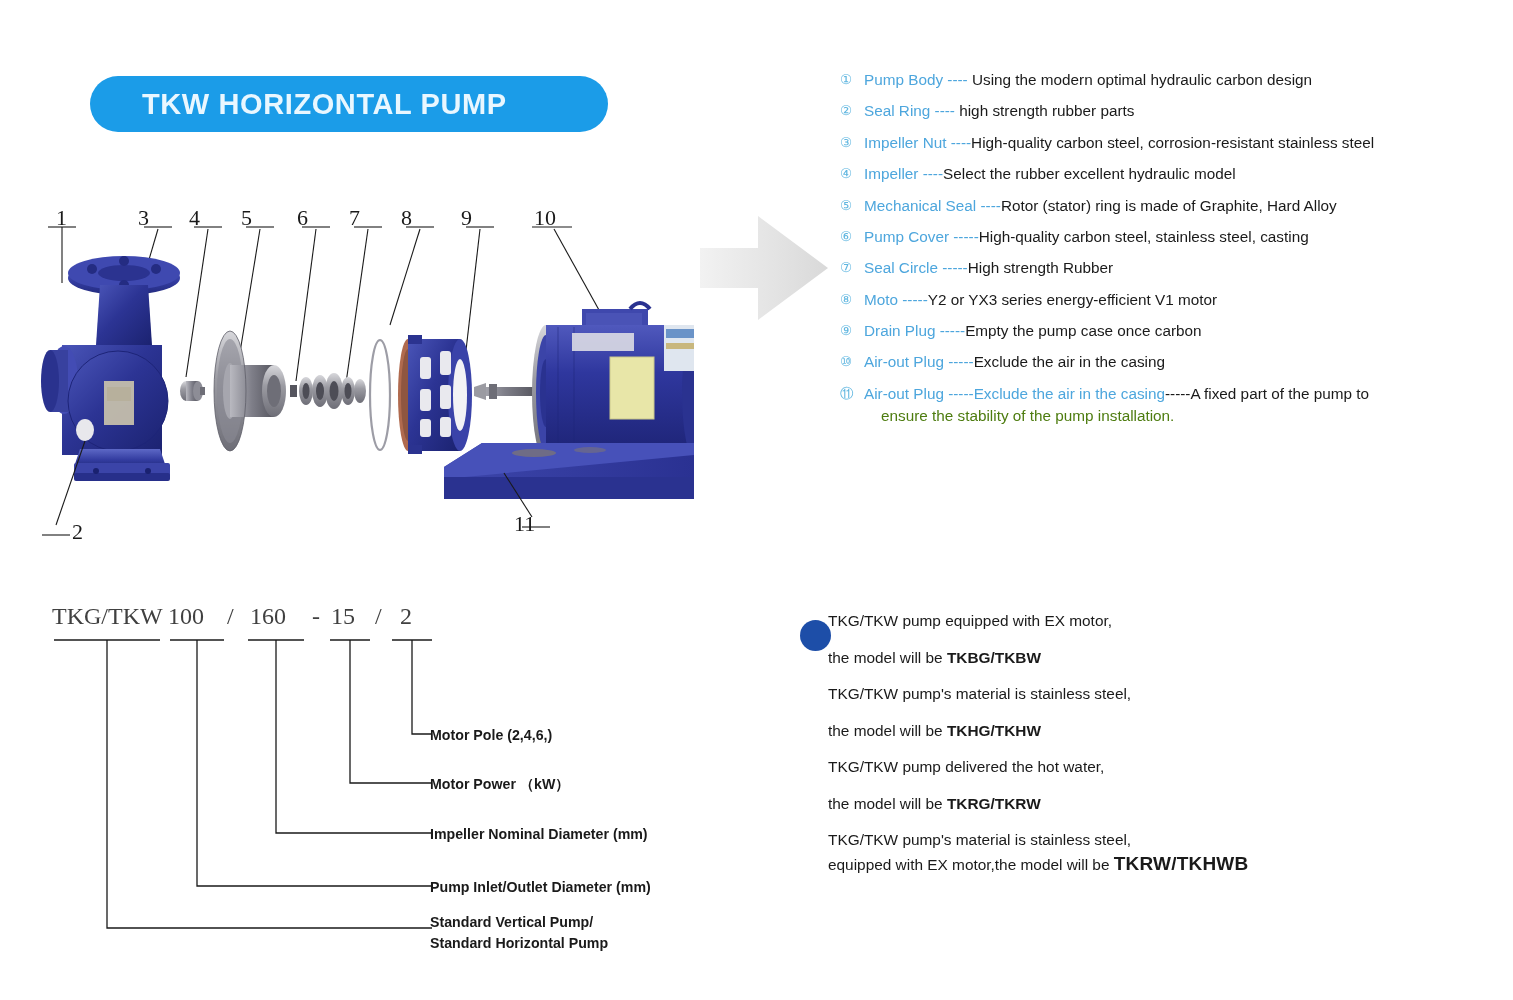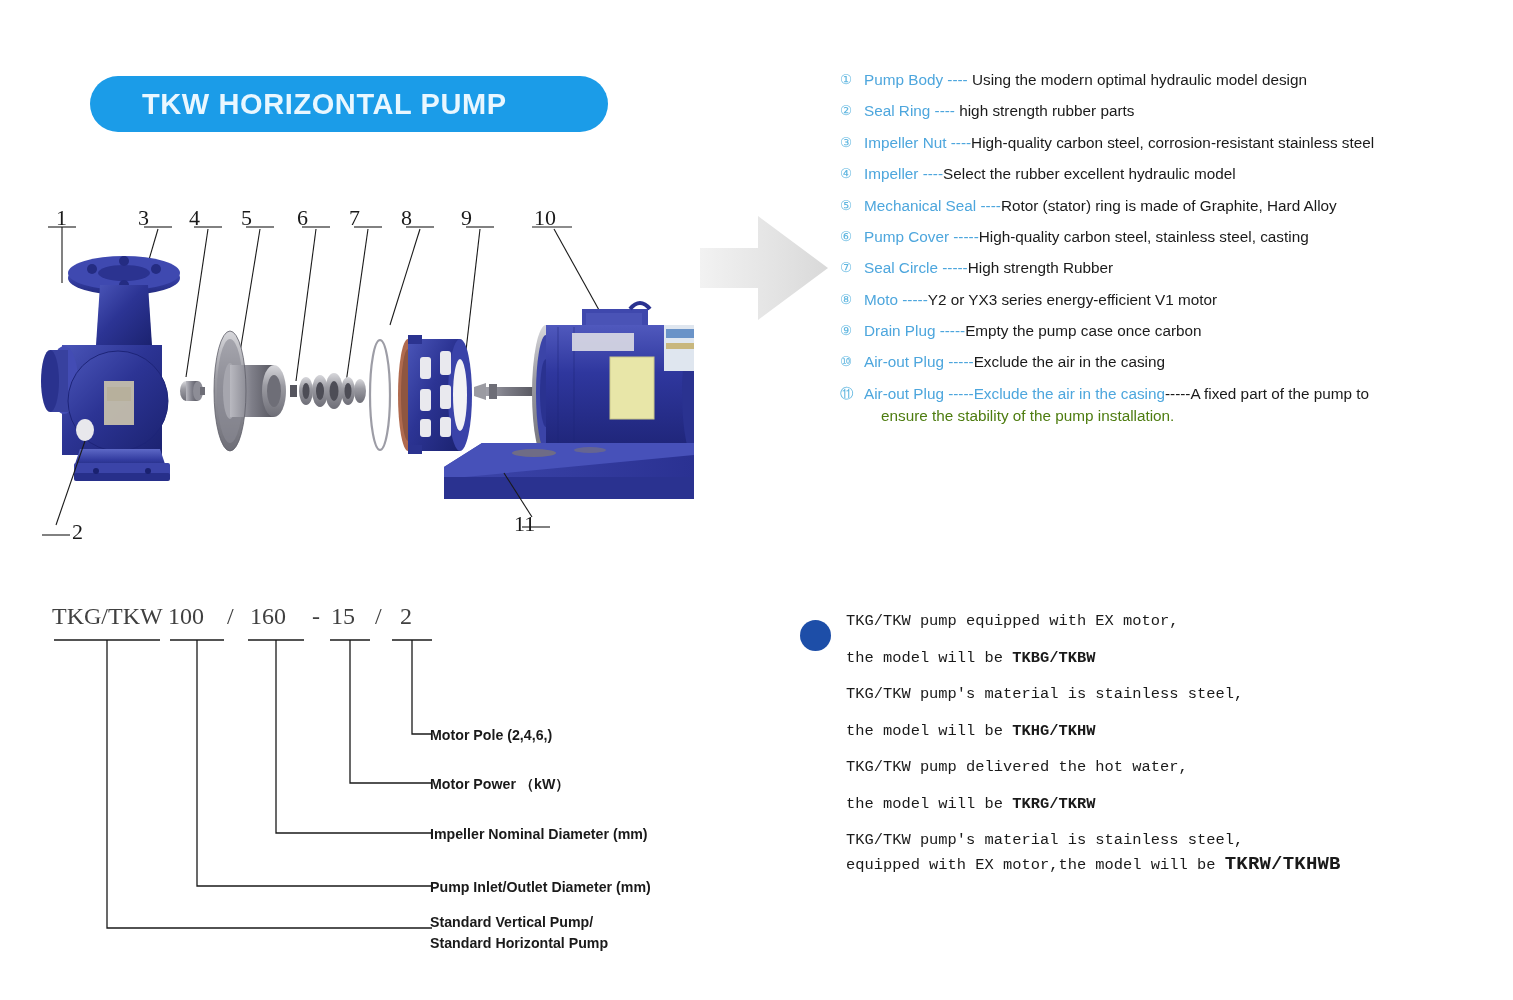--- a/index.html
+++ b/index.html
@@ -87,21 +87,21 @@
     line-height: 1.45;
   }
 
   
   #notes { position: absolute; left: 800px; top: 612px; width: 640px; }
   #note-dot {
     position: absolute; left: 0; top: 8px;
     width: 31px; height: 31px; border-radius: 50%;
     background: #1d4ea8;
   }
-  #note-lines { margin-left: 46px; font-family: Liberation Mono, monospace; }
+  #note-lines { margin-left: 28px; }
   .nline {
     font-size: 15.4px;
     color: #1a1a1a;
     margin-bottom: 18.5px;
     white-space: nowrap;
   }
   .nline.tight { margin-bottom: 4px; }
   .nb { font-weight: bold; }
   .nb-big { font-weight: bold; font-size: 19px; letter-spacing: 0.2px; }
 </style>
@@ -310,21 +310,21 @@
         <stop offset="100%" stop-color="#d9d9d9"></stop>
       </linearGradient>
     </defs>
     <path d="M0,36 L58,36 L58,4 L128,56 L58,108 L58,76 L0,76 Z" fill="url(#arrGrad)"></path>
   </svg>
 
   <div id="legend">
 
     <div class="leg-row">
       <span class="leg-num">①</span>
-      <span class="leg-body"><span class="leg-name">Pump Body</span><span class="leg-name"> ---- </span><span class="leg-desc">Using the modern optimal hydraulic model design</span></span>
+      <span class="leg-body"><span class="leg-name">Pump Body</span><span class="leg-name"> ---- </span><span class="leg-desc">Using the modern optimal hydraulic carbon design</span></span>
     </div>
 
     <div class="leg-row">
       <span class="leg-num">②</span>
       <span class="leg-body"><span class="leg-name">Seal Ring</span><span class="leg-name"> ---- </span><span class="leg-desc">high strength rubber parts</span></span>
     </div>
 
     <div class="leg-row">
       <span class="leg-num">③</span>
       <span class="leg-body"><span class="leg-name">Impeller Nut</span><span class="leg-name"> ----</span><span class="leg-desc">High-quality carbon steel, corrosion-resistant stainless steel</span></span>

